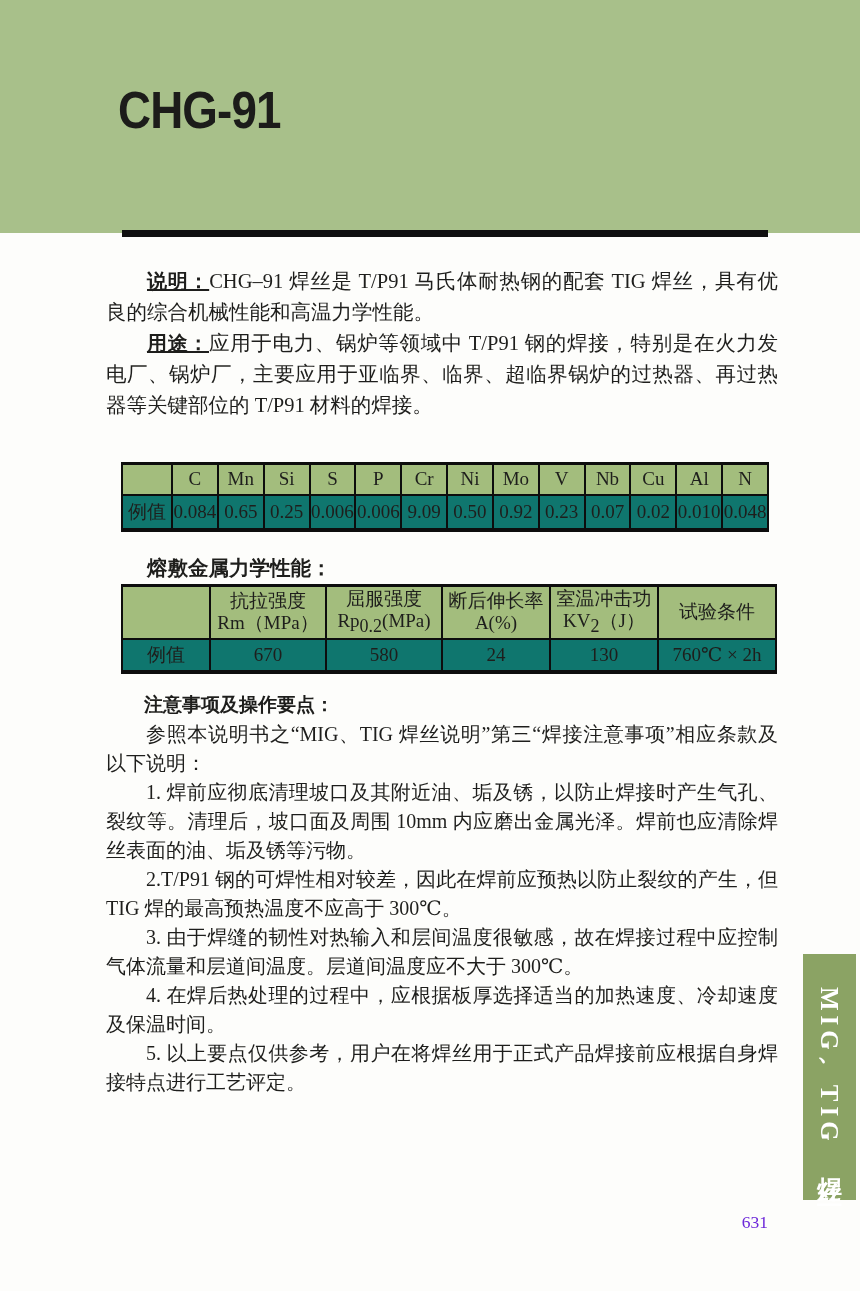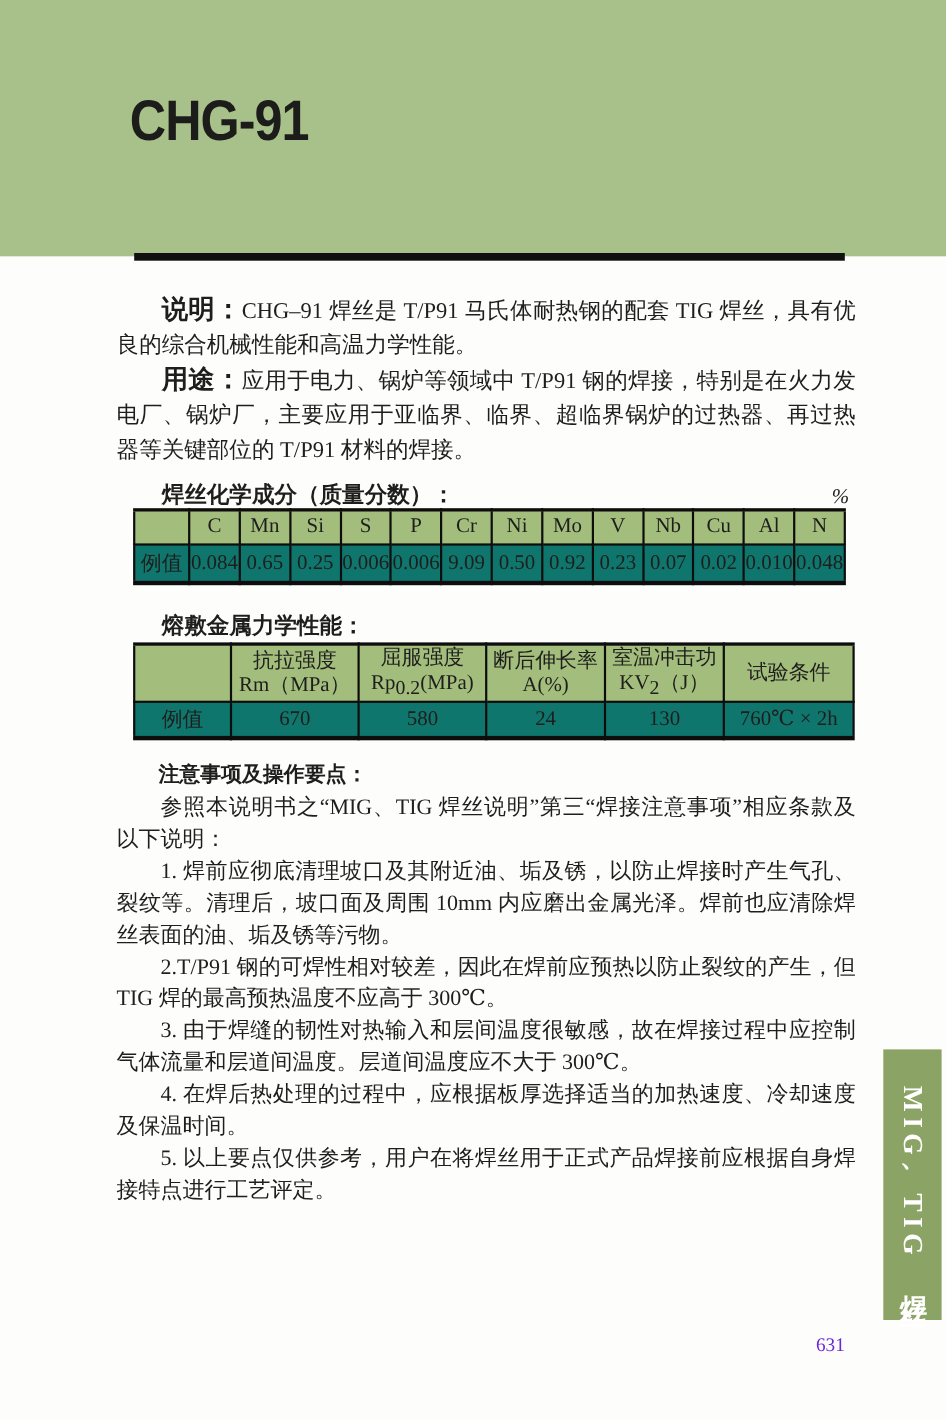--- a/index.html
+++ b/index.html
@@ -28,21 +28,21 @@
   }
   .rule { position:absolute; left:122px; top:230px; width:646px; height:7px; background:#101010; }
   
   .intro {
     position:absolute; left:106px; top:266px; width:672px;
     font-size:20.5px; line-height:31px; text-align:justify;
   }
   .intro p { text-indent:2em; }
   .run-label {
     font-family:"Liberation Sans","DejaVu Sans",sans-serif;
-    font-weight:700; font-size:24px;
+    font-weight:700; font-size:20px;text-decoration:underline;
   }
   
   .sec-title-row {
     position:absolute; left:106px; width:672px;
     display:flex; justify-content:space-between; align-items:flex-end;
   }
   .sec-title {
     font-family:"Liberation Sans","DejaVu Sans",sans-serif;
     font-weight:700; font-size:20.5px; padding-left:2em; white-space:nowrap;
   }
@@ -94,24 +94,20 @@
     <div class="product-title">CHG-91</div>
   </div>
 
   <div class="rule"></div>
 
   <div class="intro">
     <p><span class="run-label">说明：</span><span>CHG–91 焊丝是 T/P91 马氏体耐热钢的配套 TIG 焊丝，具有优良的综合机械性能和高温力学性能。</span></p>
     <p><span class="run-label">用途：</span><span>应用于电力、锅炉等领域中 T/P91 钢的焊接，特别是在火力发电厂、锅炉厂，主要应用于亚临界、临界、超临界锅炉的过热器、再过热器等关键部位的 T/P91 材料的焊接。</span></p>
   </div>
 
-  <div class="sec-title-row" style="top:435px;">
-    <span class="sec-title">焊丝化学成分（质量分数）：</span>
-    <span class="unit-mark">%</span>
-  </div>
 
   <table class="tbl chem">
     <colgroup>
       <col style="width:50px">
       <col>
         <col>
         <col>
         <col>
         <col>
         <col>

